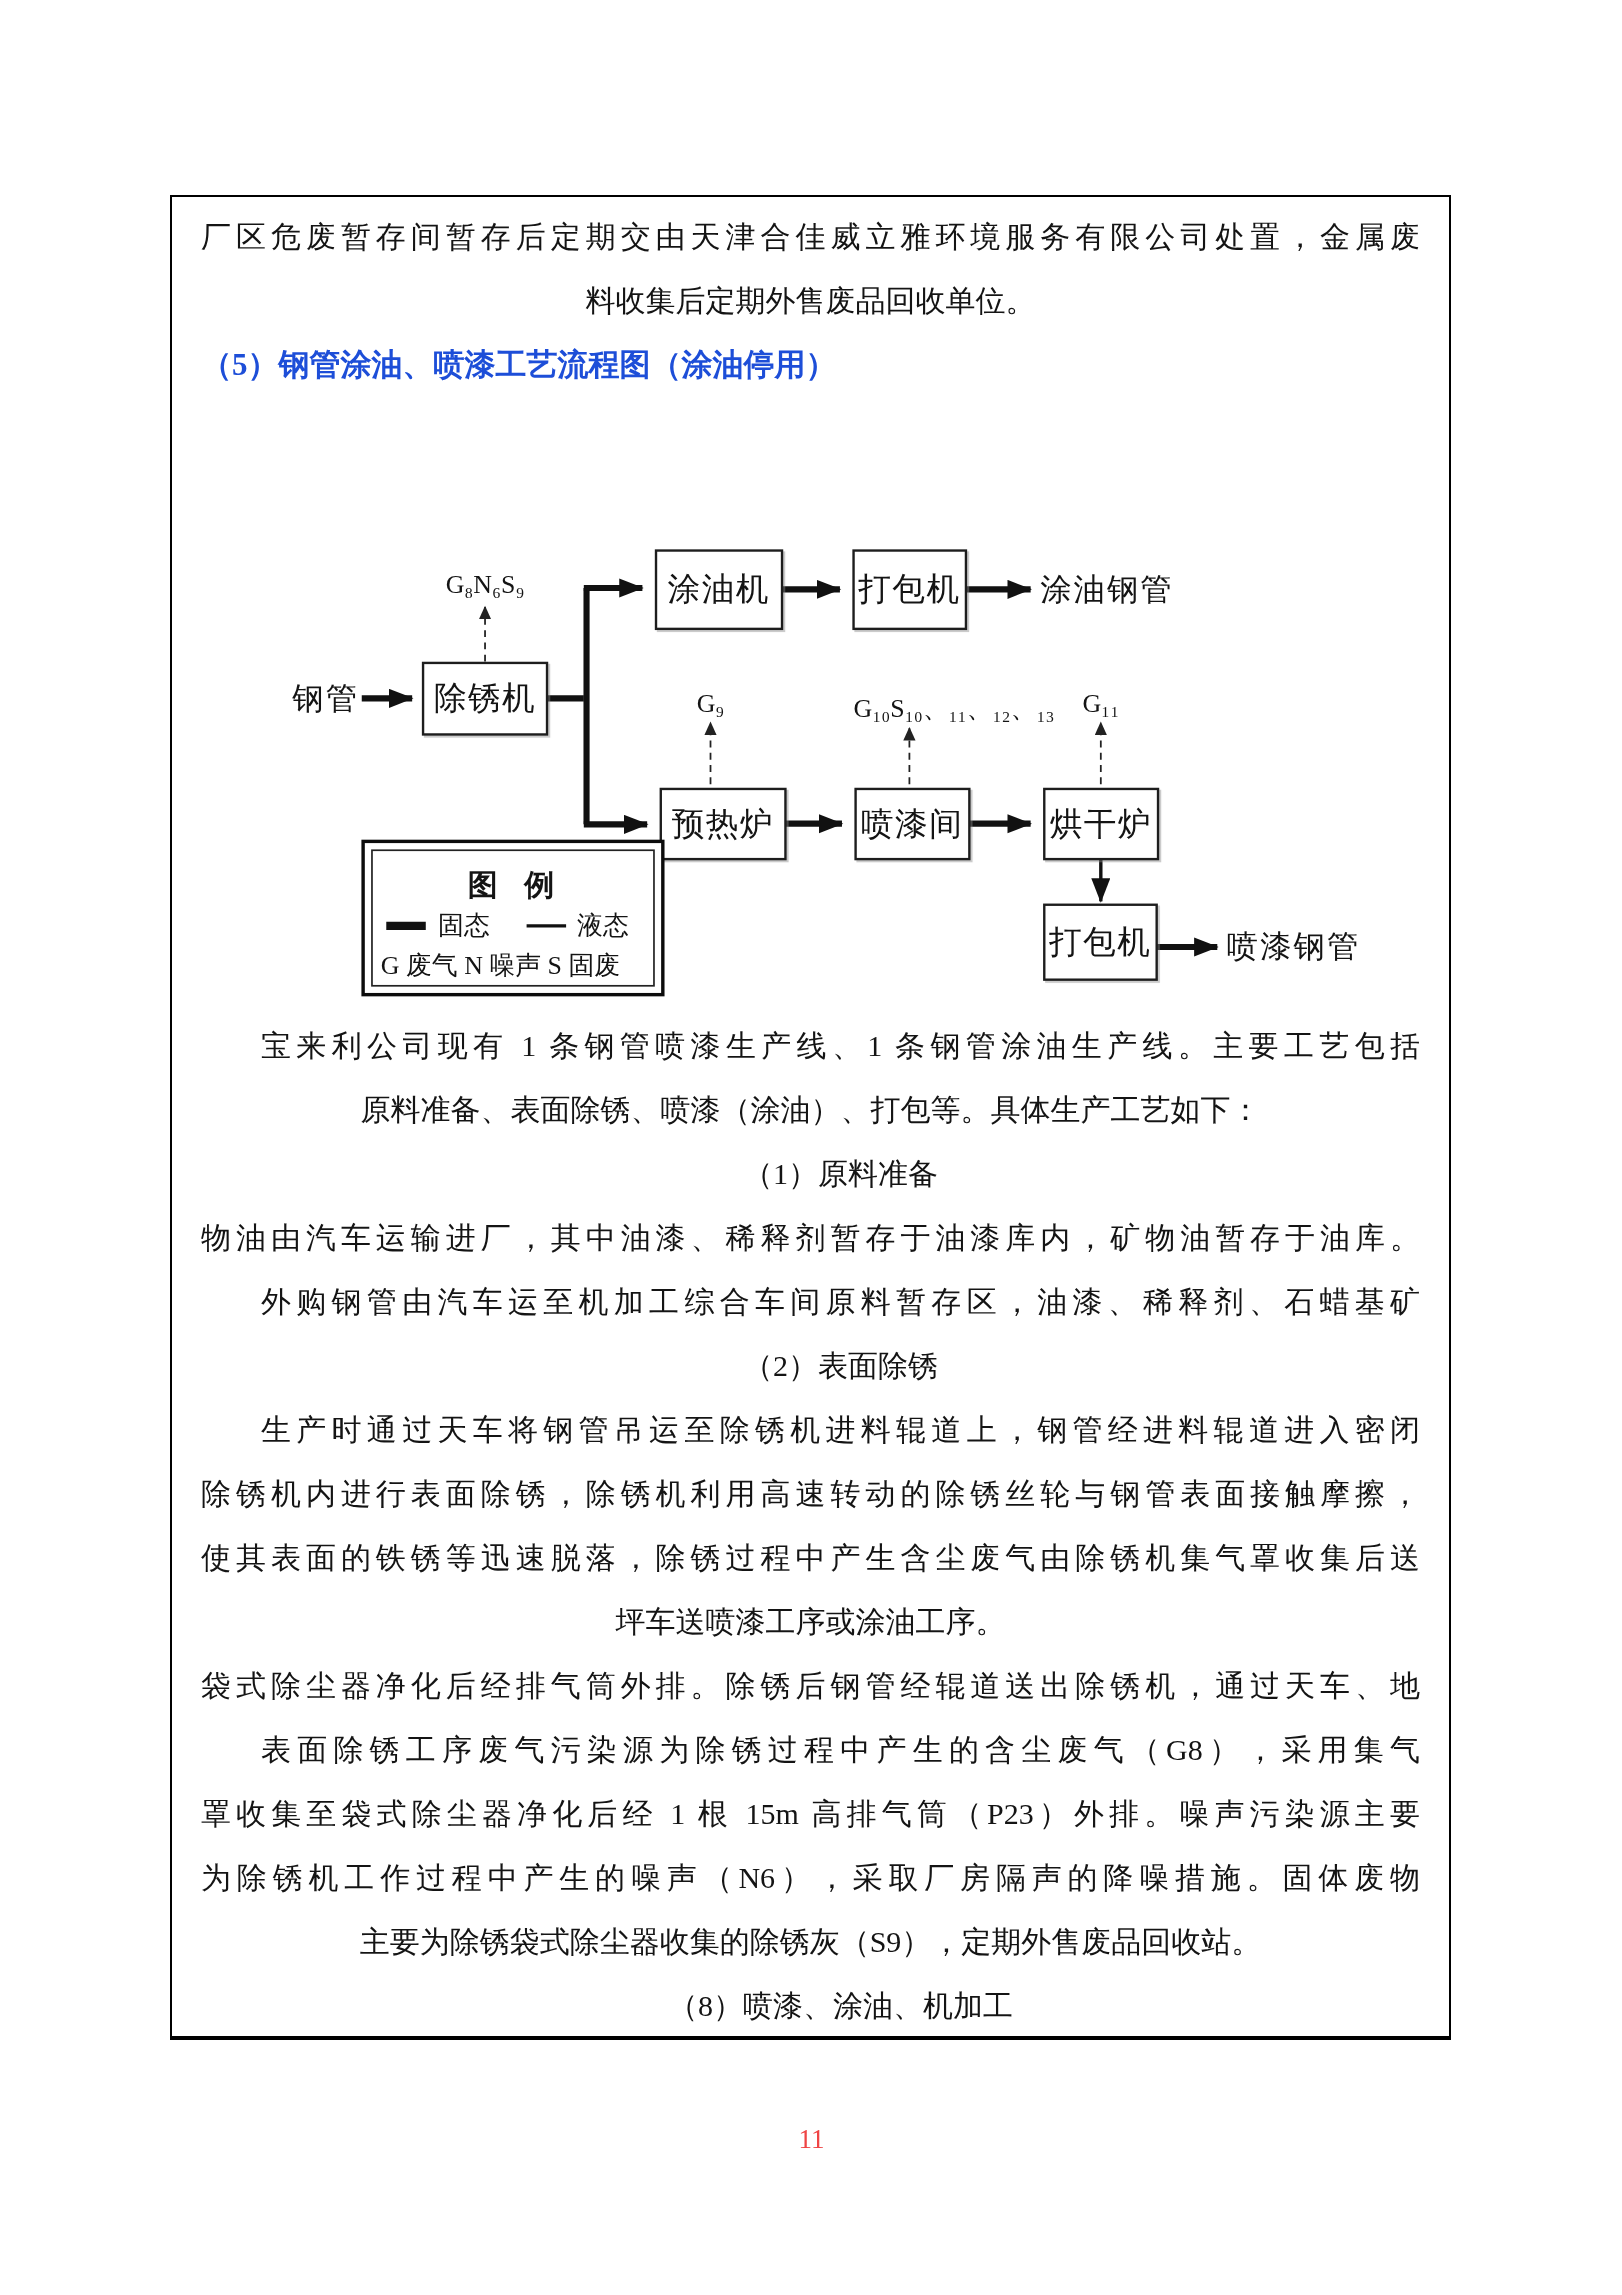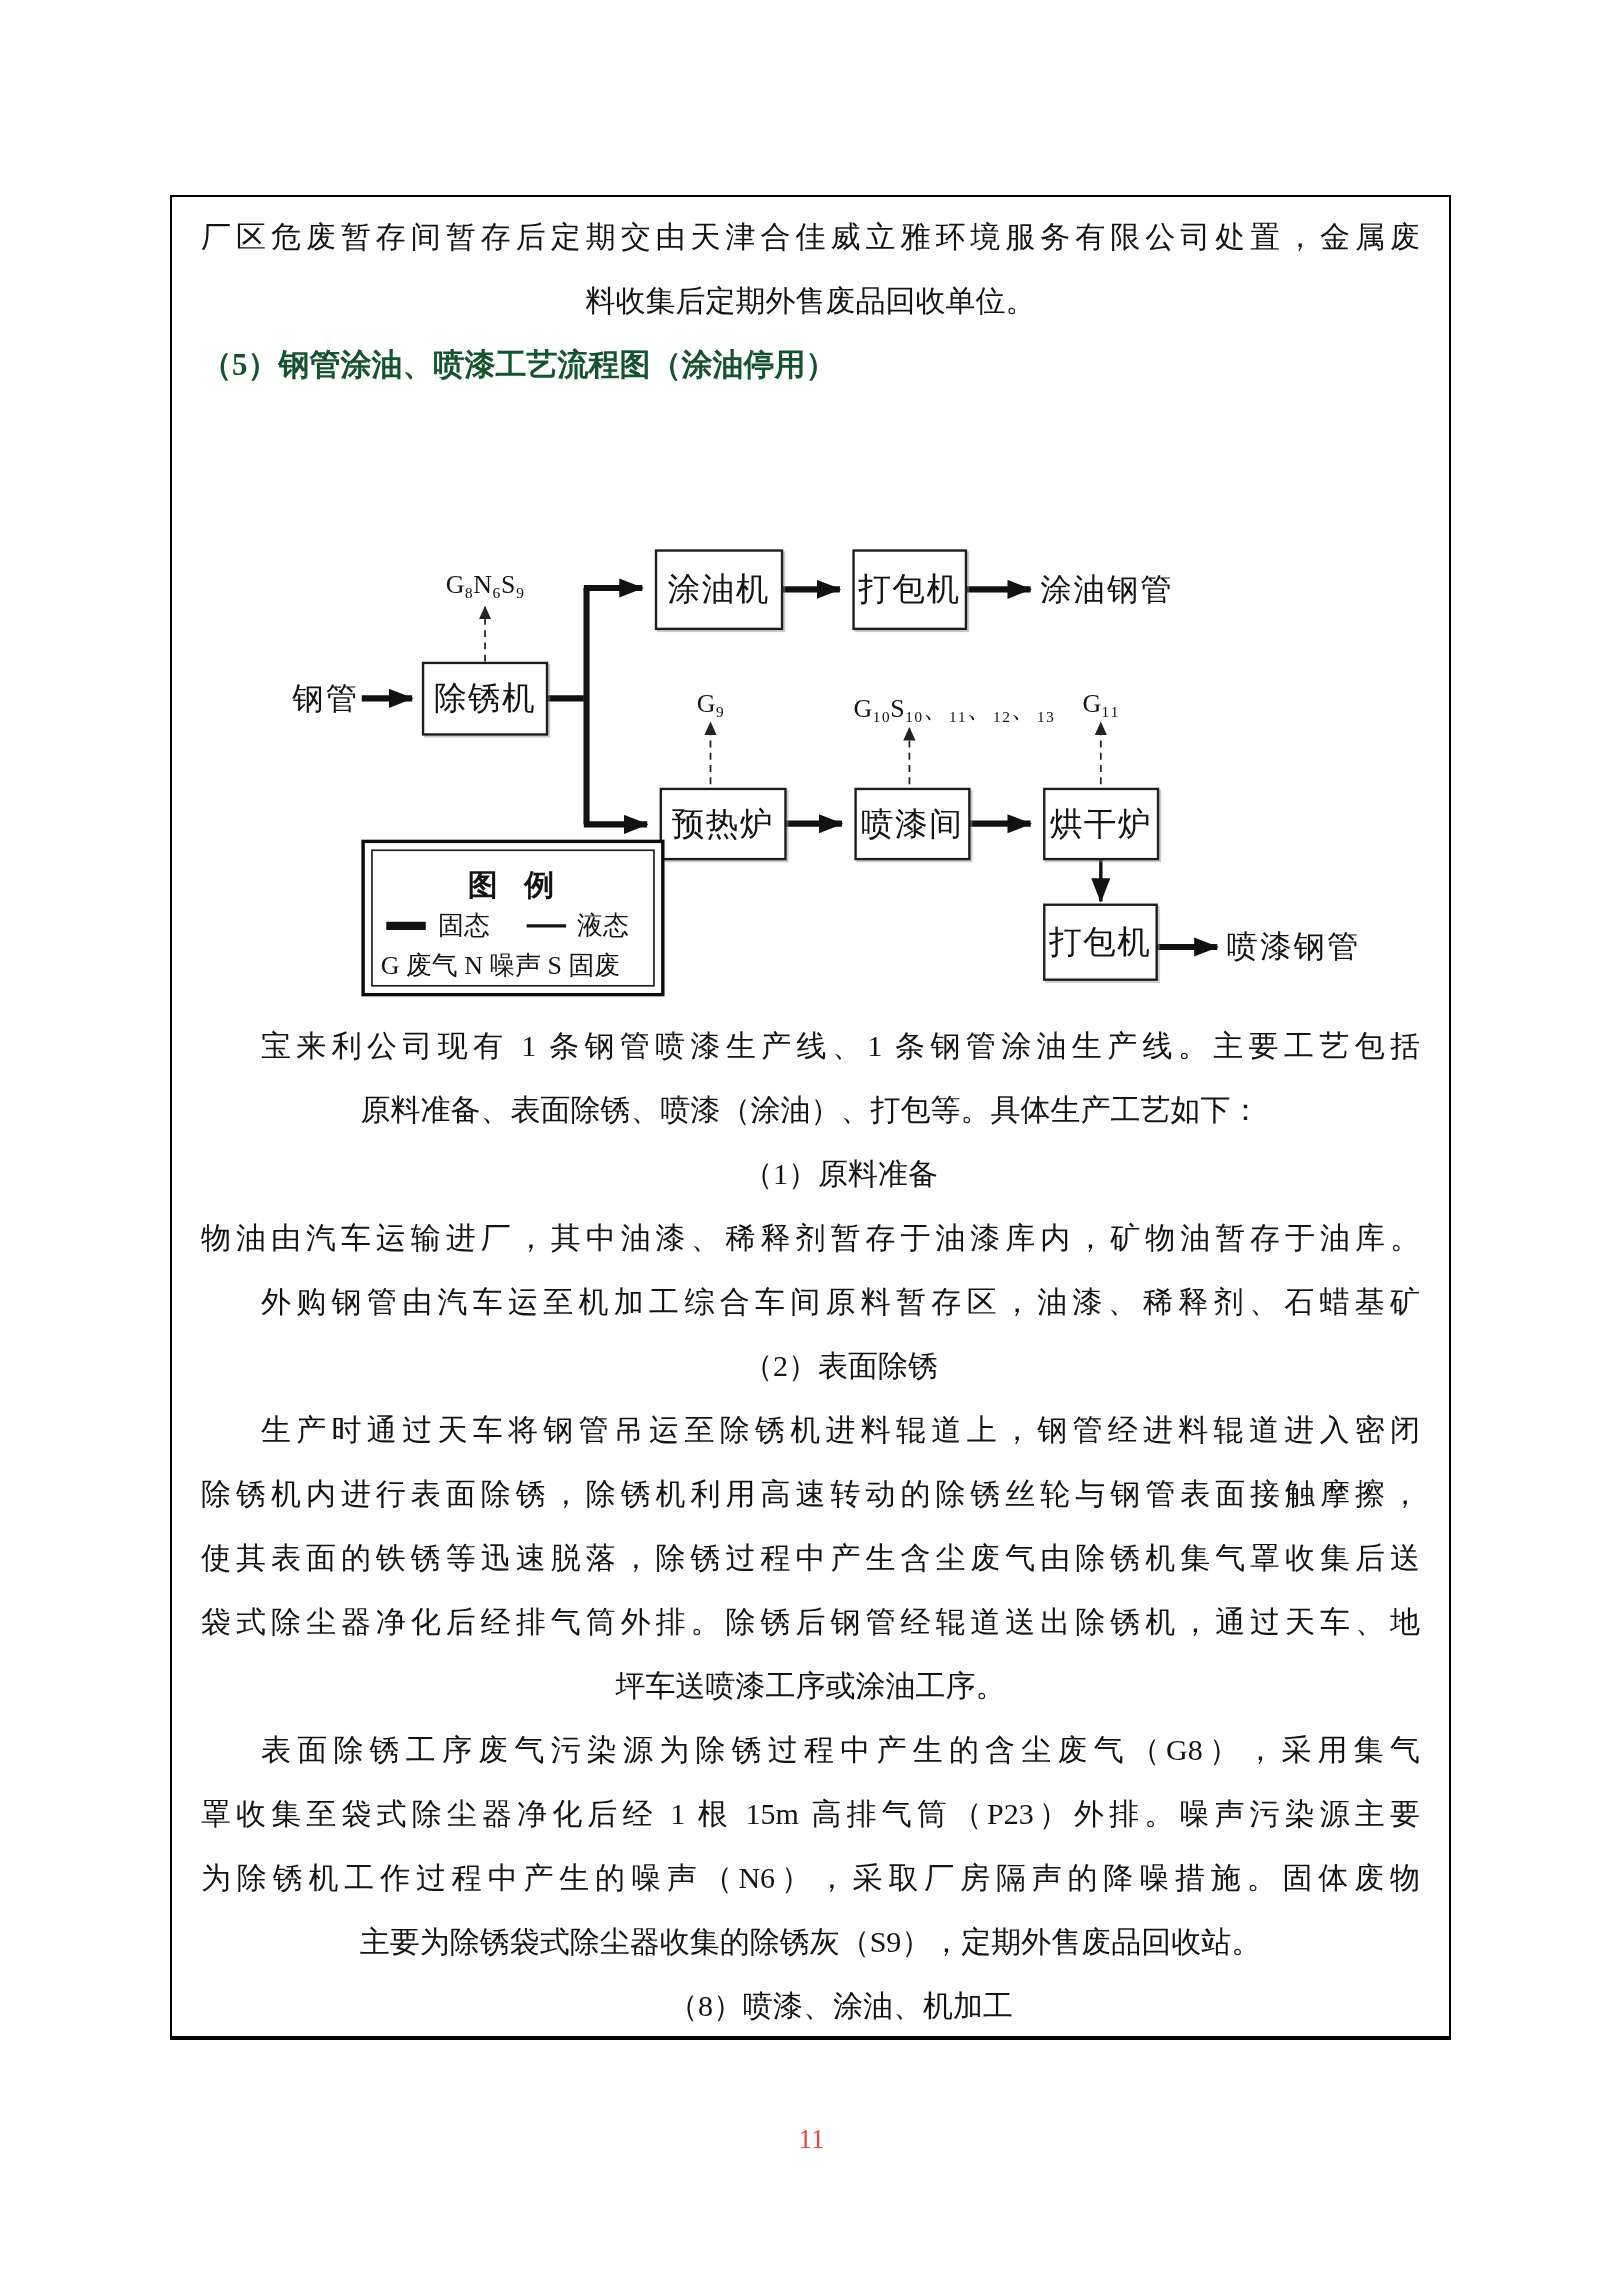--- a/index.html
+++ b/index.html
@@ -14,21 +14,21 @@
     padding:8.2px 29px 0 29px; background:#fff;
   }
   .line{
     font-size:30px; line-height:64px; height:64px; width:100%;
     white-space:nowrap; overflow:hidden; text-align:center; color:#141414;
   }
   .line.j{ text-align:justify; text-align-last:justify; }
   .line.ind{ text-indent:60px; }
   .heading{
     font-size:31px; font-weight:bold; line-height:64px; height:64px;
-    white-space:nowrap; overflow:hidden; color:#14532d;
+    white-space:nowrap; overflow:hidden; color:#1d4ed8;
   }
   .flow-wrap{ width:1222px; height:617px; position:relative; }
   svg text{ fill:#141414; }
   .nodelabel{ font-size:48px; letter-spacing:2px; }
   .iolabel{ font-size:46px; letter-spacing:3px; }
   .glabel{ font-size:38px; }
   .legtitle{ font-size:44px; font-weight:bold; letter-spacing:14px; }
   .legtext{ font-size:38px; }
   .flowbox{ fill:#ffffff; stroke:#1d1d1d; stroke-width:3.5;
     filter:drop-shadow(3px 3px 0 rgba(140,140,140,.45)); }
@@ -133,22 +133,22 @@
 
     <div class="line j ind">宝来利公司现有 1 条钢管喷漆生产线、1 条钢管涂油生产线。主要工艺包括</div>
     <div class="line">原料准备、表面除锈、喷漆（涂油）、打包等。具体生产工艺如下：</div>
     <div class="line ind">（1）原料准备</div>
     <div class="line j">物油由汽车运输进厂，其中油漆、稀释剂暂存于油漆库内，矿物油暂存于油库。</div>
     <div class="line j ind">外购钢管由汽车运至机加工综合车间原料暂存区，油漆、稀释剂、石蜡基矿</div>
     <div class="line ind">（2）表面除锈</div>
     <div class="line j ind">生产时通过天车将钢管吊运至除锈机进料辊道上，钢管经进料辊道进入密闭</div>
     <div class="line j">除锈机内进行表面除锈，除锈机利用高速转动的除锈丝轮与钢管表面接触摩擦，</div>
     <div class="line j">使其表面的铁锈等迅速脱落，除锈过程中产生含尘废气由除锈机集气罩收集后送</div>
+    <div class="line">坪车送喷漆工序或涂油工序。</div>
     <div class="line j">袋式除尘器净化后经排气筒外排。除锈后钢管经辊道送出除锈机，通过天车、地</div>
-    <div class="line">坪车送喷漆工序或涂油工序。</div>
     <div class="line j ind">表面除锈工序废气污染源为除锈过程中产生的含尘废气（G8），采用集气</div>
     <div class="line j">罩收集至袋式除尘器净化后经 1 根 15m 高排气筒（P23）外排。噪声污染源主要</div>
     <div class="line j">为除锈机工作过程中产生的噪声（N6），采取厂房隔声的降噪措施。固体废物</div>
     <div class="line">主要为除锈袋式除尘器收集的除锈灰（S9），定期外售废品回收站。</div>
     <div class="line ind">（8）喷漆、涂油、机加工</div>
   </div>
 
   <div class="pagenum">11</div>
 </div>
 

